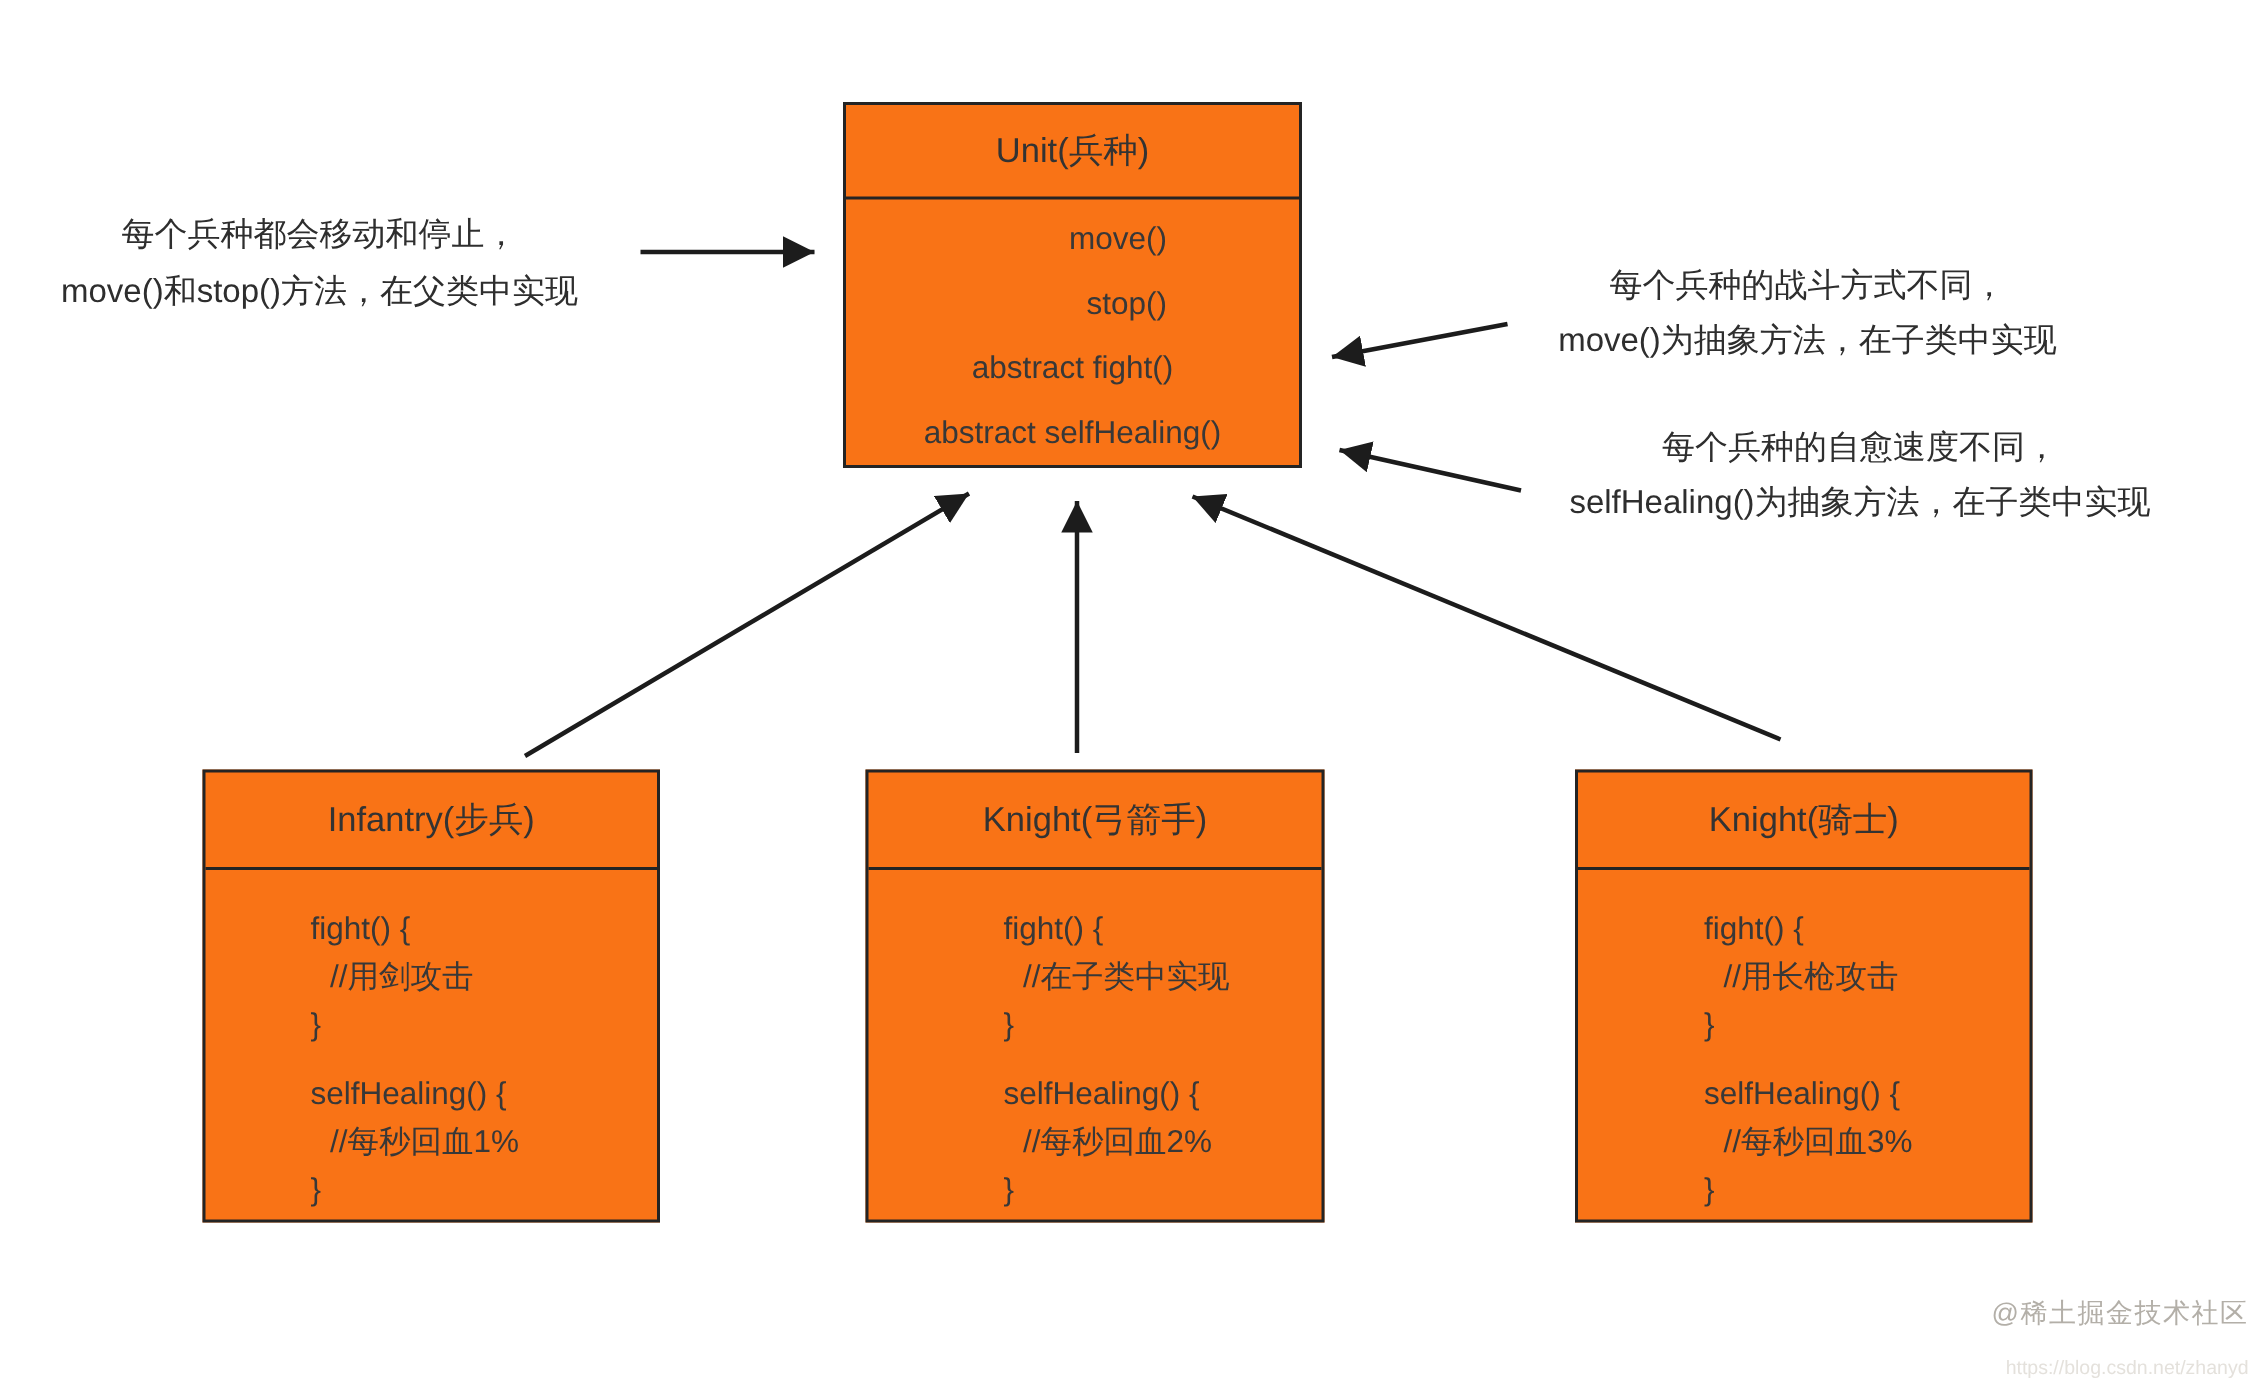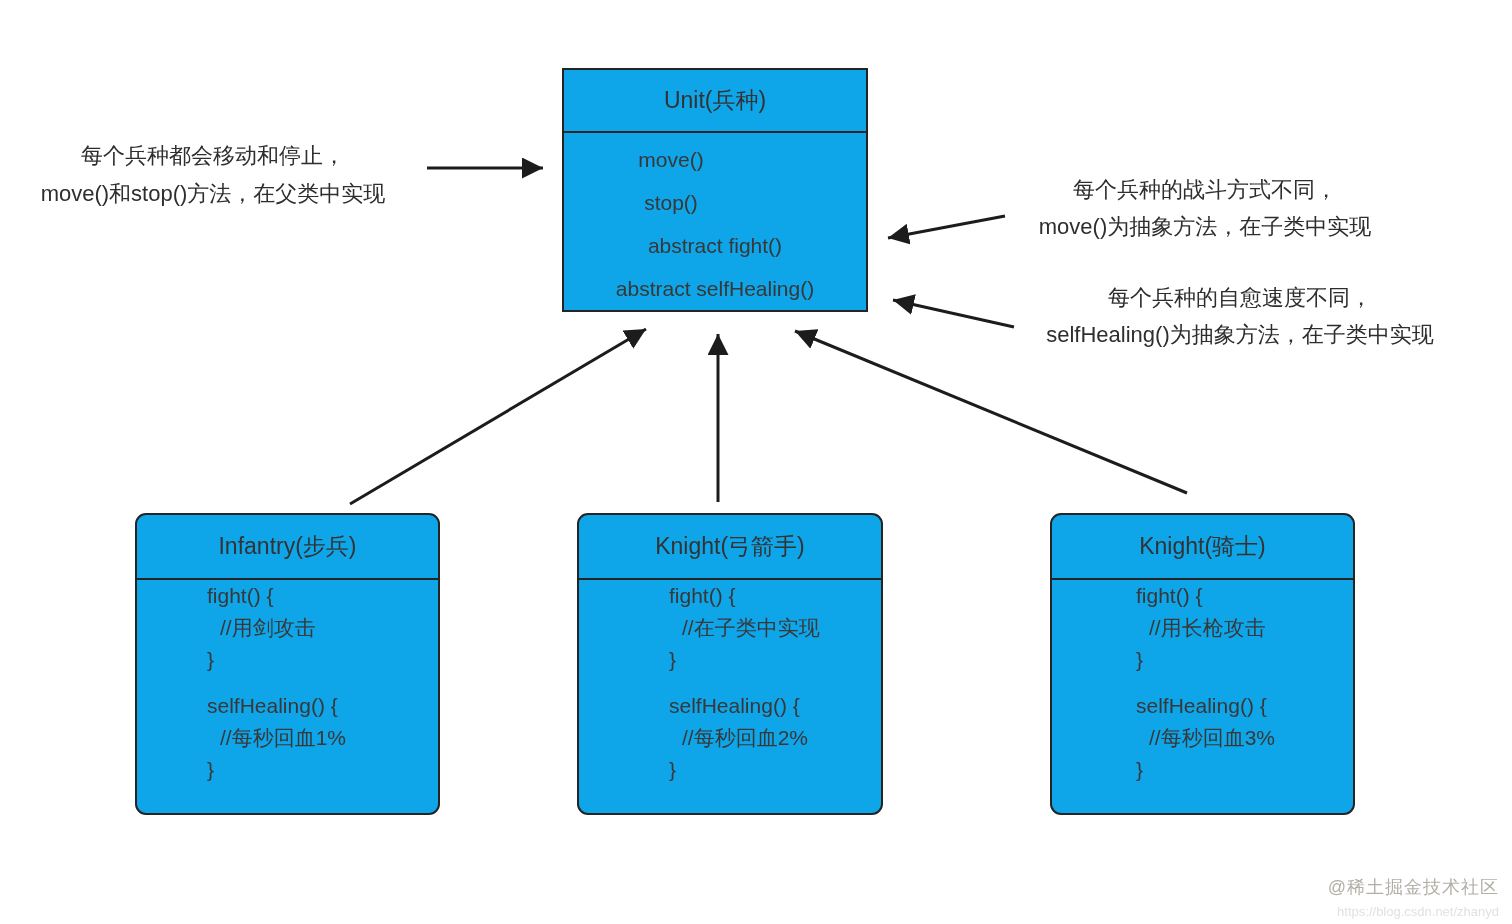--- a/index.html
+++ b/index.html
@@ -14,47 +14,48 @@
   }
   .arrow-layer {
     position: absolute;
     left: 0; top: 0;
     width: 1512px; height: 924px;
     pointer-events: none;
   }
   .class-box {
     position: absolute;
     border: 2px solid #242424;
-    background: #0ea5e9;
+    background: #f97316;
     box-sizing: border-box;
   }
   .class-title {
     display: flex;
     align-items: center;
     justify-content: center;
     border-bottom: 2px solid #242424;
     font-size: 23px;
     color: #333333;
     box-sizing: border-box;
   }
   .unit-box { left: 562px; top: 68px; width: 306px; height: 244px; }
   .unit-box .class-title { height: 63px; }
   .unit-methods {
     text-align: center;
     font-size: 21px;
     line-height: 43px;
     padding-top: 5px;
     color: #383838;
   }
-  .unit-methods .shift-left { margin-right: 88px; }
-  .child-box { top: 513px; width: 305px; height: 302px; border-radius: 11px; }
+  .unit-methods .shift-left { margin-right: 88px; text-align: right; }
+  .child-box { top: 513px; width: 305px; height: 302px; }
   .child-box .class-title { height: 65px; }
   .child-body {
     font-size: 21px;
     line-height: 32px;
+    padding-top: 24px;
     color: #383838;
   }
   .code-comment { padding-left: 13px; }
   .block-gap { height: 14px; }
   .annotation {
     position: absolute;
     text-align: center;
     color: #2e2e2e;
     font-size: 22px;
     line-height: 38px;
@@ -70,21 +71,21 @@
     text-align: right;
   }
   .watermark-community {
     font-size: 18px;
     color: #b3afa8;
     letter-spacing: 1px;
   }
   .watermark-url {
     font-size: 13px;
     color: #e4e1dc;
-    margin-top: 5px;
+    margin-top: 17px;
   }
 </style>
 </head>
 <body>
 
 <div class="canvas">
 
   <svg class="arrow-layer" width="1512" height="924" viewBox="0 0 1512 924" xmlns="http://www.w3.org/2000/svg">
     <defs>
       <marker id="arrowhead" viewBox="0 0 10 10" refX="10" refY="5" markerWidth="7" markerHeight="7" orient="auto">

